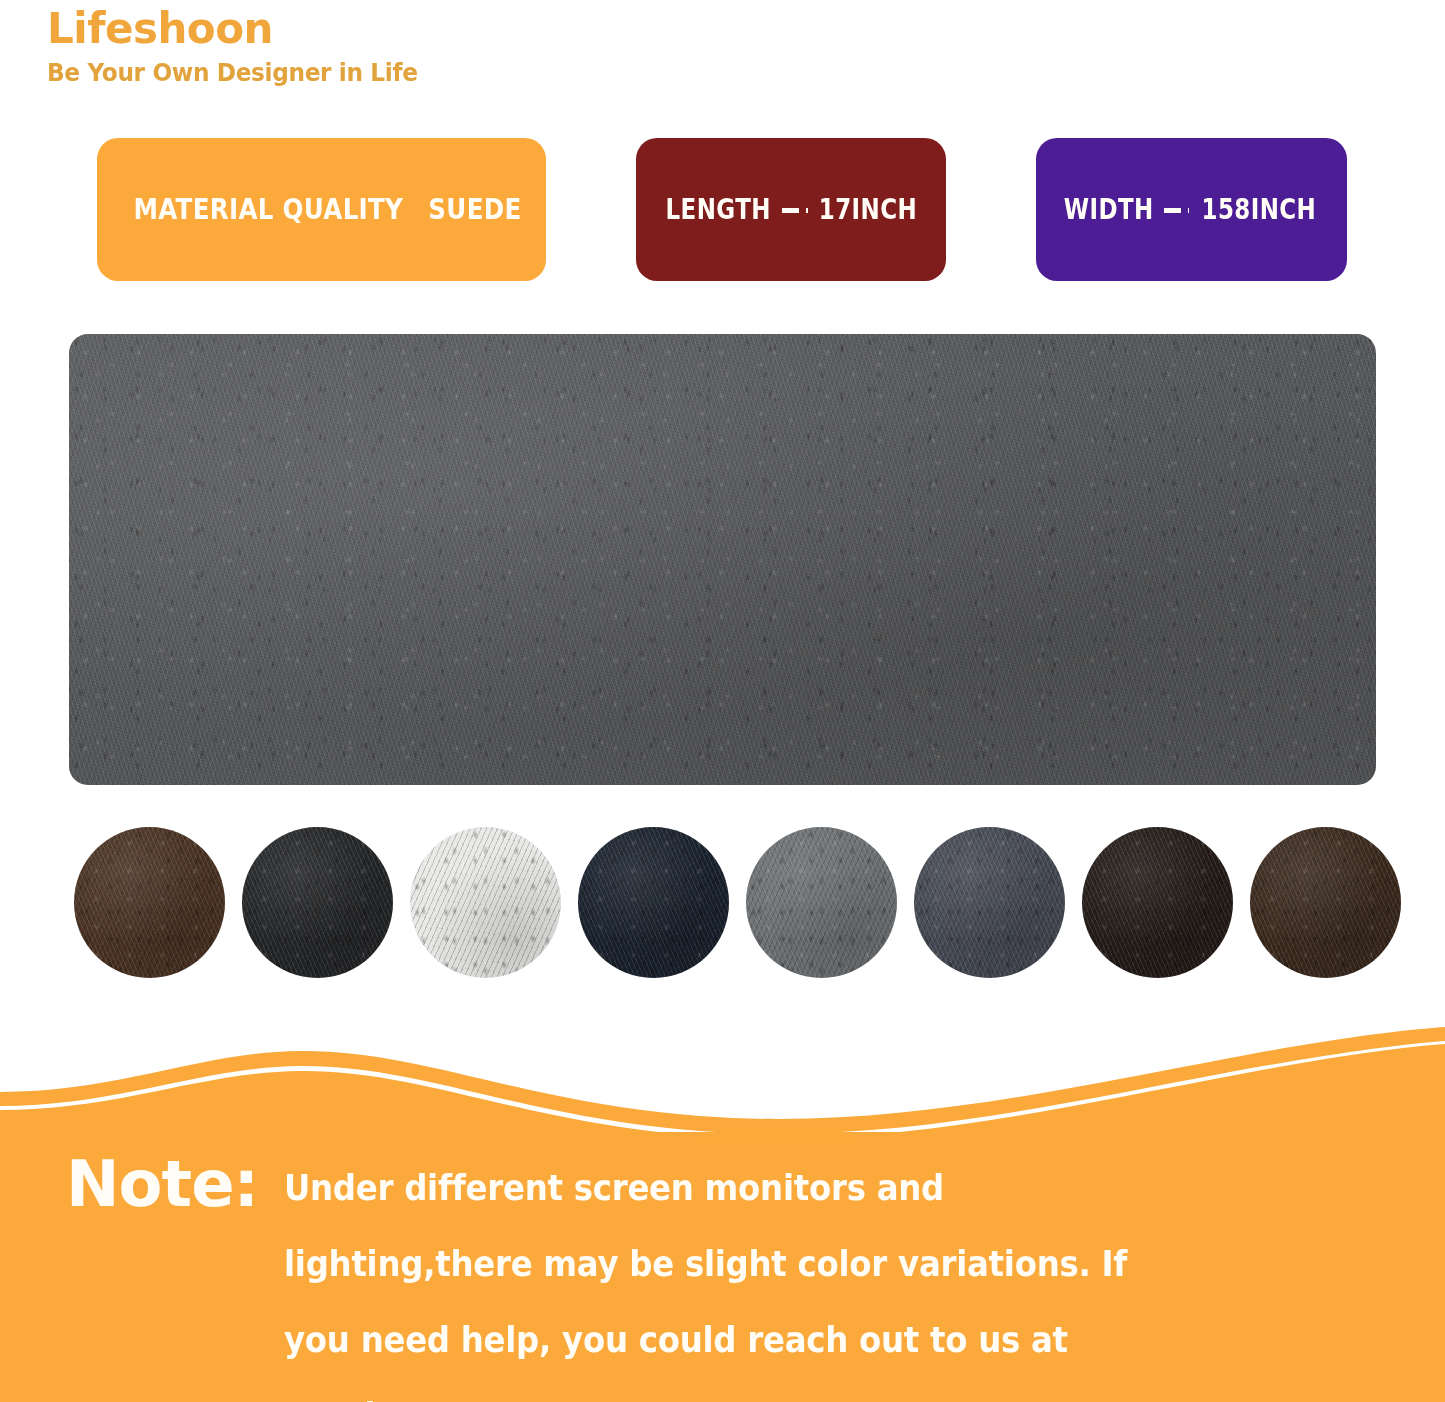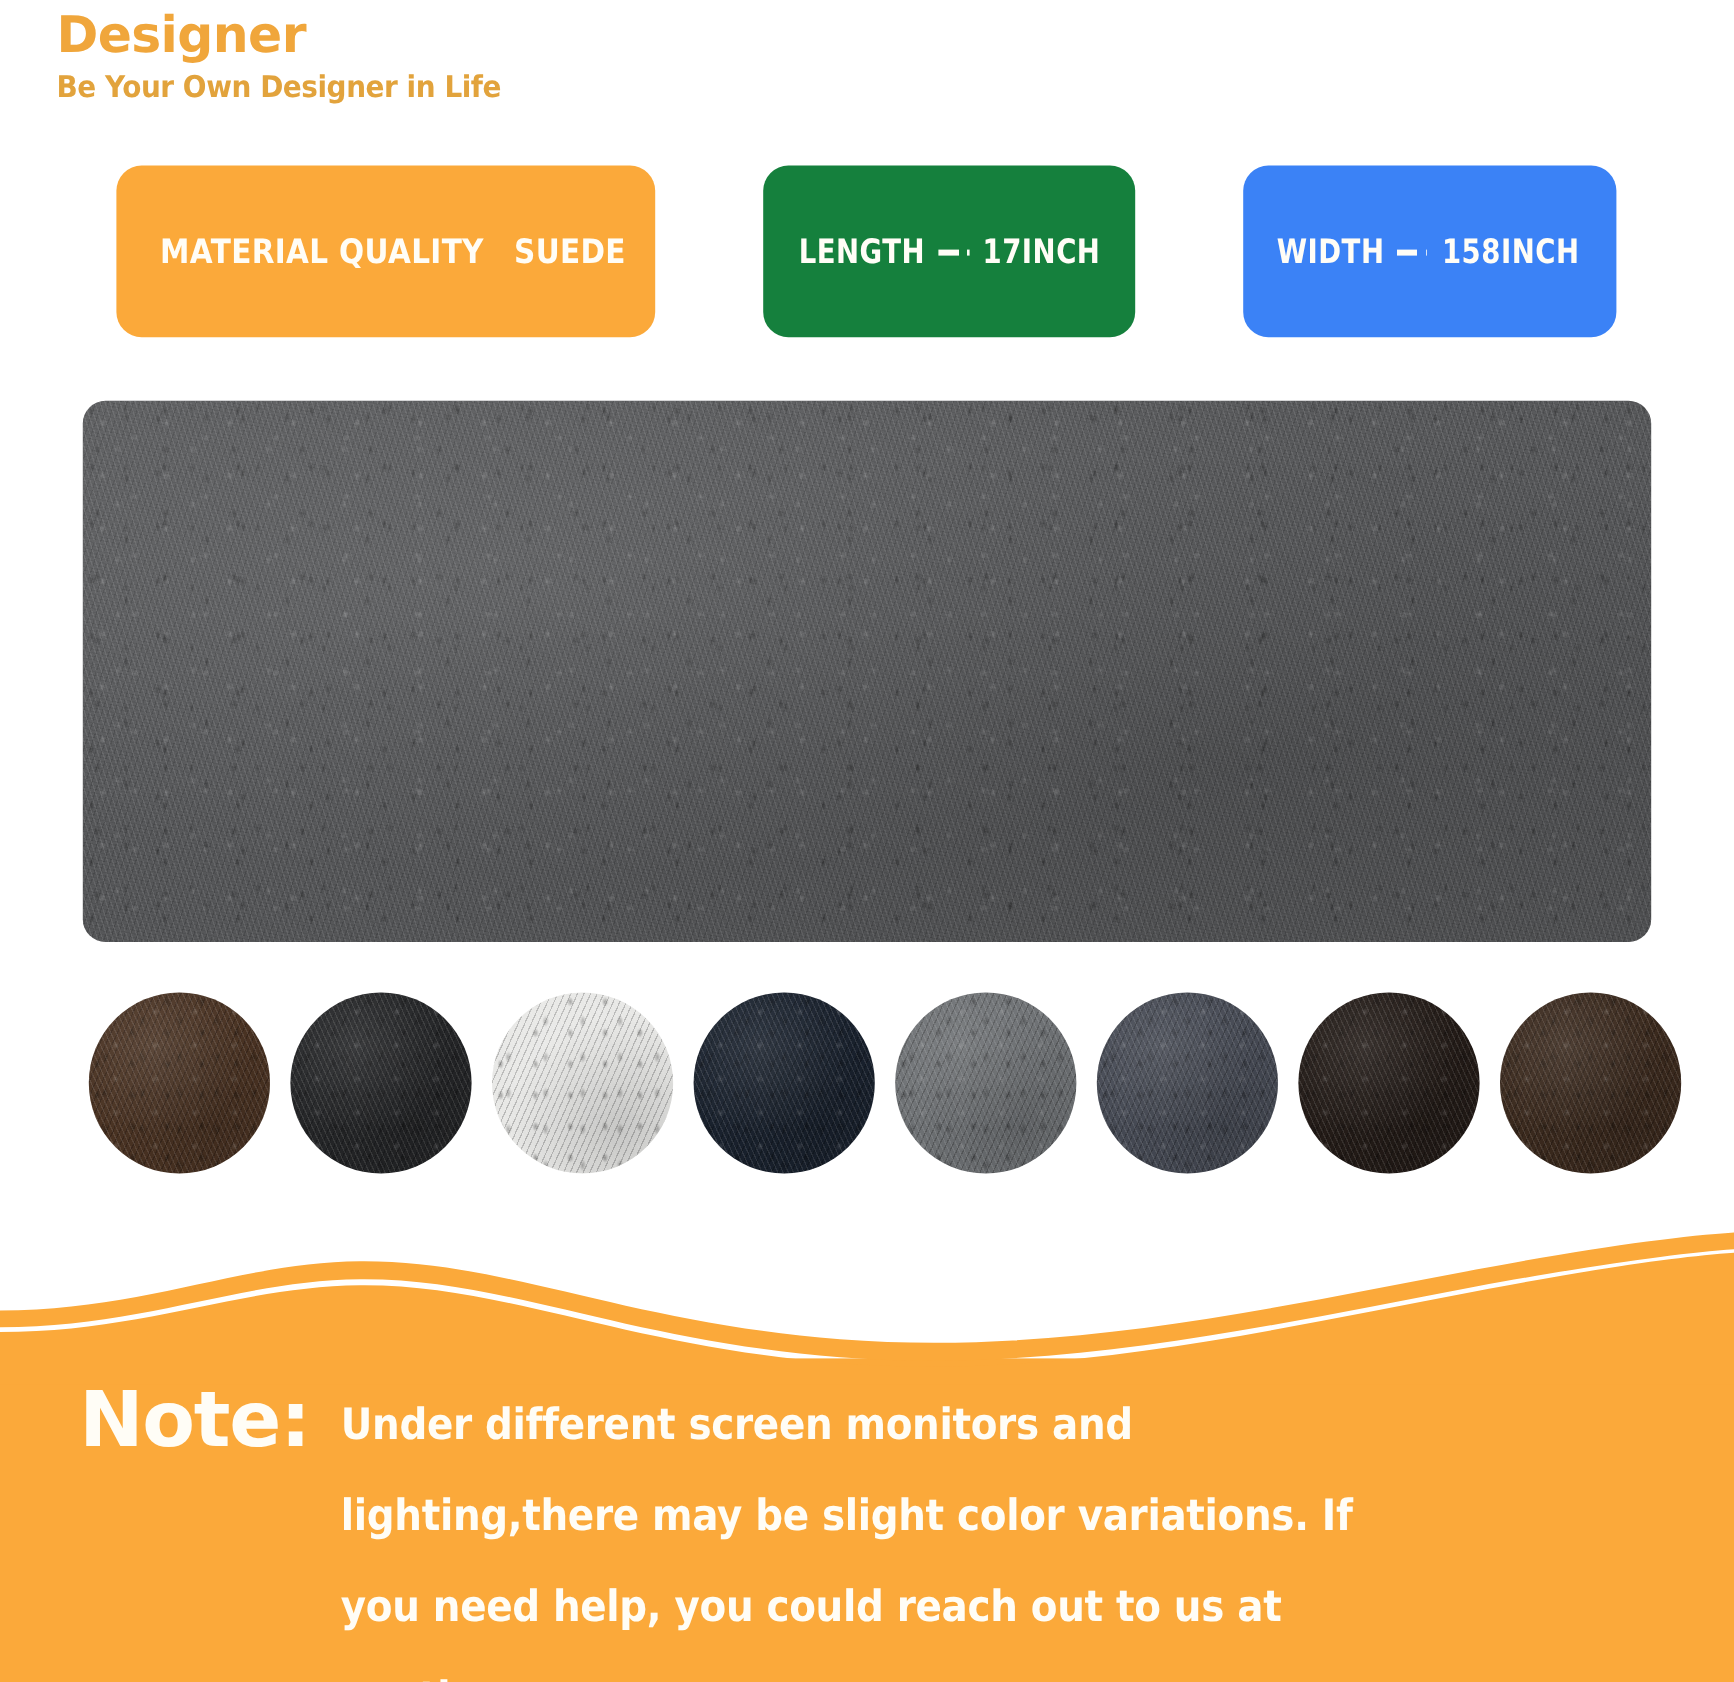--- a/index.html
+++ b/index.html
@@ -231,39 +231,39 @@
     transform: scaleX(0.90);
     transform-origin: left top;
     width: 111%;
     padding-top: 4px;
   }
 </style>
 </head>
 <body>
 
 <div id="brand-header">
-  <div id="brand-name" style="color: rgb(240, 166, 59);">Designer</div>
+  <div id="brand-name" style="color: rgb(240, 166, 59);">Lifeshoon</div>
   <div id="brand-tagline" style="color: rgb(226, 163, 60);">Be Your Own Designer in Life</div>
 </div>
 
 <div id="spec-badges">
 
   <div class="spec-badge wide" style="background: rgb(251, 169, 58);">
     <div class="spec-title">MATERIAL QUALITY</div>
     <div class="spec-divider"></div>
     <div class="spec-value">SUEDE</div>
   </div>
 
-  <div class="spec-badge narrow" style="background: #15803d;">
+  <div class="spec-badge narrow" style="background: #7f1d1d;">
     <div class="spec-title">LENGTH</div>
     <div class="spec-divider"></div>
     <div class="spec-value">17INCH</div>
   </div>
 
-  <div class="spec-badge narrow" style="background: #3b82f6;">
+  <div class="spec-badge narrow" style="background: #4c1d95;">
     <div class="spec-title">WIDTH</div>
     <div class="spec-divider"></div>
     <div class="spec-value">158INCH</div>
   </div>
 
 </div>
 
 <div id="rug-image" style="background-color: rgb(88, 89, 91);">
   <div class="tex t1"></div>
   <div class="tex t2"></div>

